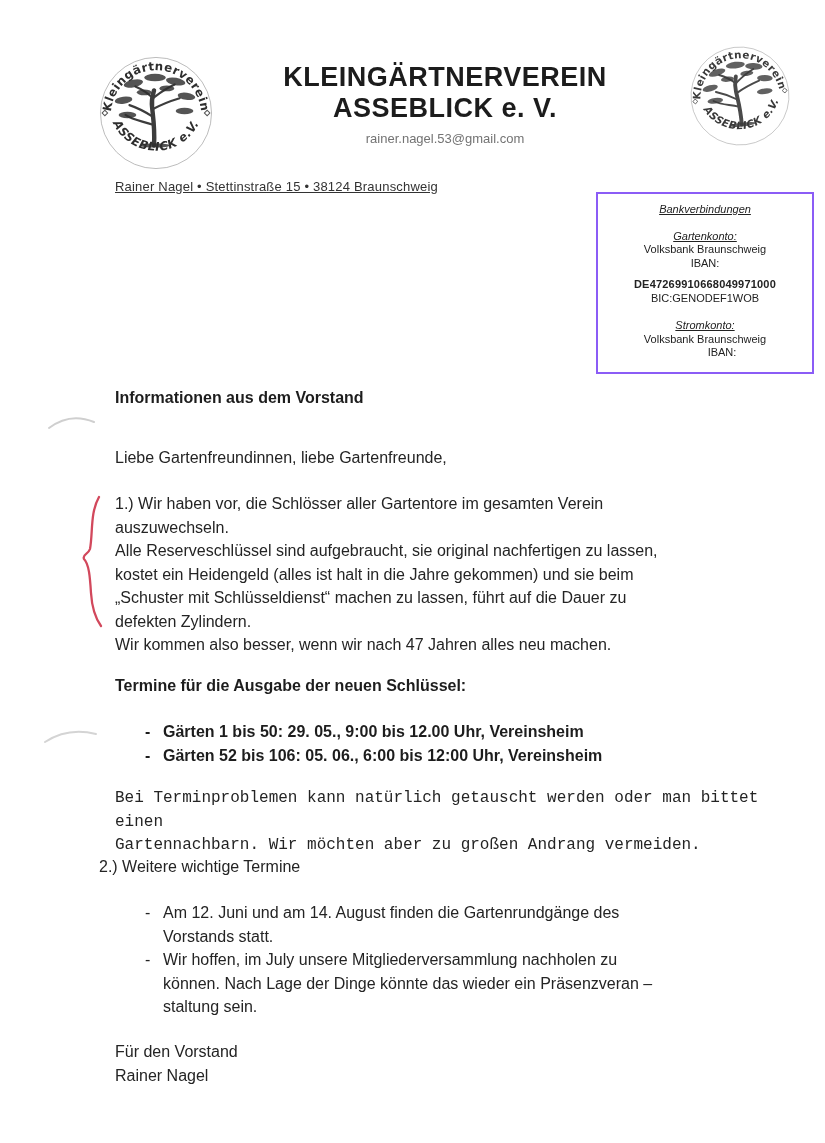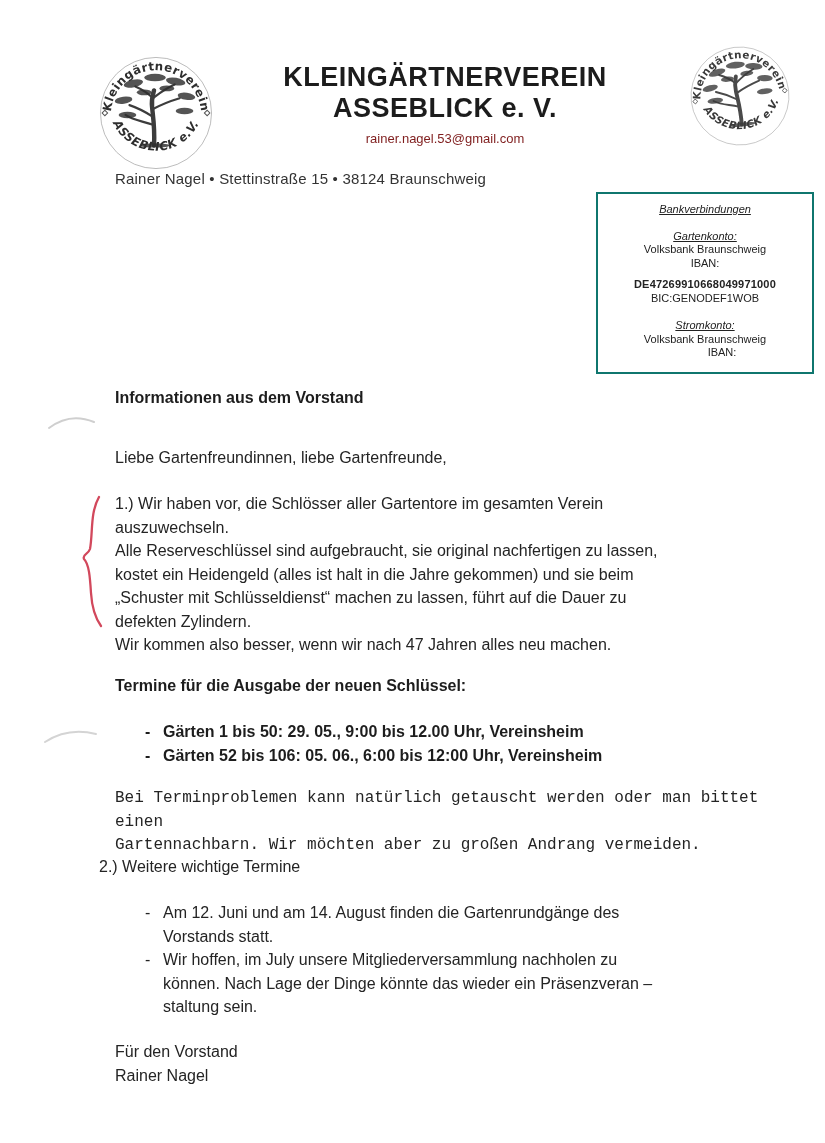--- a/index.html
+++ b/index.html
@@ -9,28 +9,28 @@
   }
 
   
   .logo-left  { position:absolute; left:97px;  top:54px; width:118px; height:118px; }
   .logo-right { position:absolute; left:688px; top:44px; width:104px; height:104px; transform:rotate(-7deg); }
 
   .masthead { position:absolute; left:250px; top:62px; width:390px; text-align:center; }
   .org-line1, .org-line2 {
     font-weight:bold; font-size:27px; line-height:31px; color:#1c1c1c; letter-spacing:0.5px;
   }
-  .org-email { font-size:13px; color:#7f1d1d; margin-top:7px; }
-
-  .sender-line { position:absolute; left:115px; top:170px; font-size:15px; color:#333; letter-spacing:0.2px; }
+  .org-email { font-size:13px; color:#737373; margin-top:7px; }
+
+  .sender-line { position:absolute; left:115px; top:179px; font-size:13px; color:#333; letter-spacing:0.2px;text-decoration:underline; }
 
   
   .bankbox {
     position:absolute; left:596px; top:192px; width:206px;
-    border:2px solid #0f766e; padding:9px 4px 12px; text-align:center;
+    border:2px solid #8b5cf6; padding:9px 4px 12px; text-align:center;
     font-size:11px; line-height:13.5px; color:#222;
   }
   .bank-title { font-style:italic; text-decoration:underline; margin-bottom:13px; }
   .acct { margin-top:0; }
   .acct + .acct { margin-top:14px; }
   .acct-label { font-style:italic; text-decoration:underline; }
   .acct-iban-value { font-weight:bold; letter-spacing:0.2px;margin-top:8px; }
   .acct-iban-only { padding-left:34px; text-align:left; display:inline-block; }
 
   

